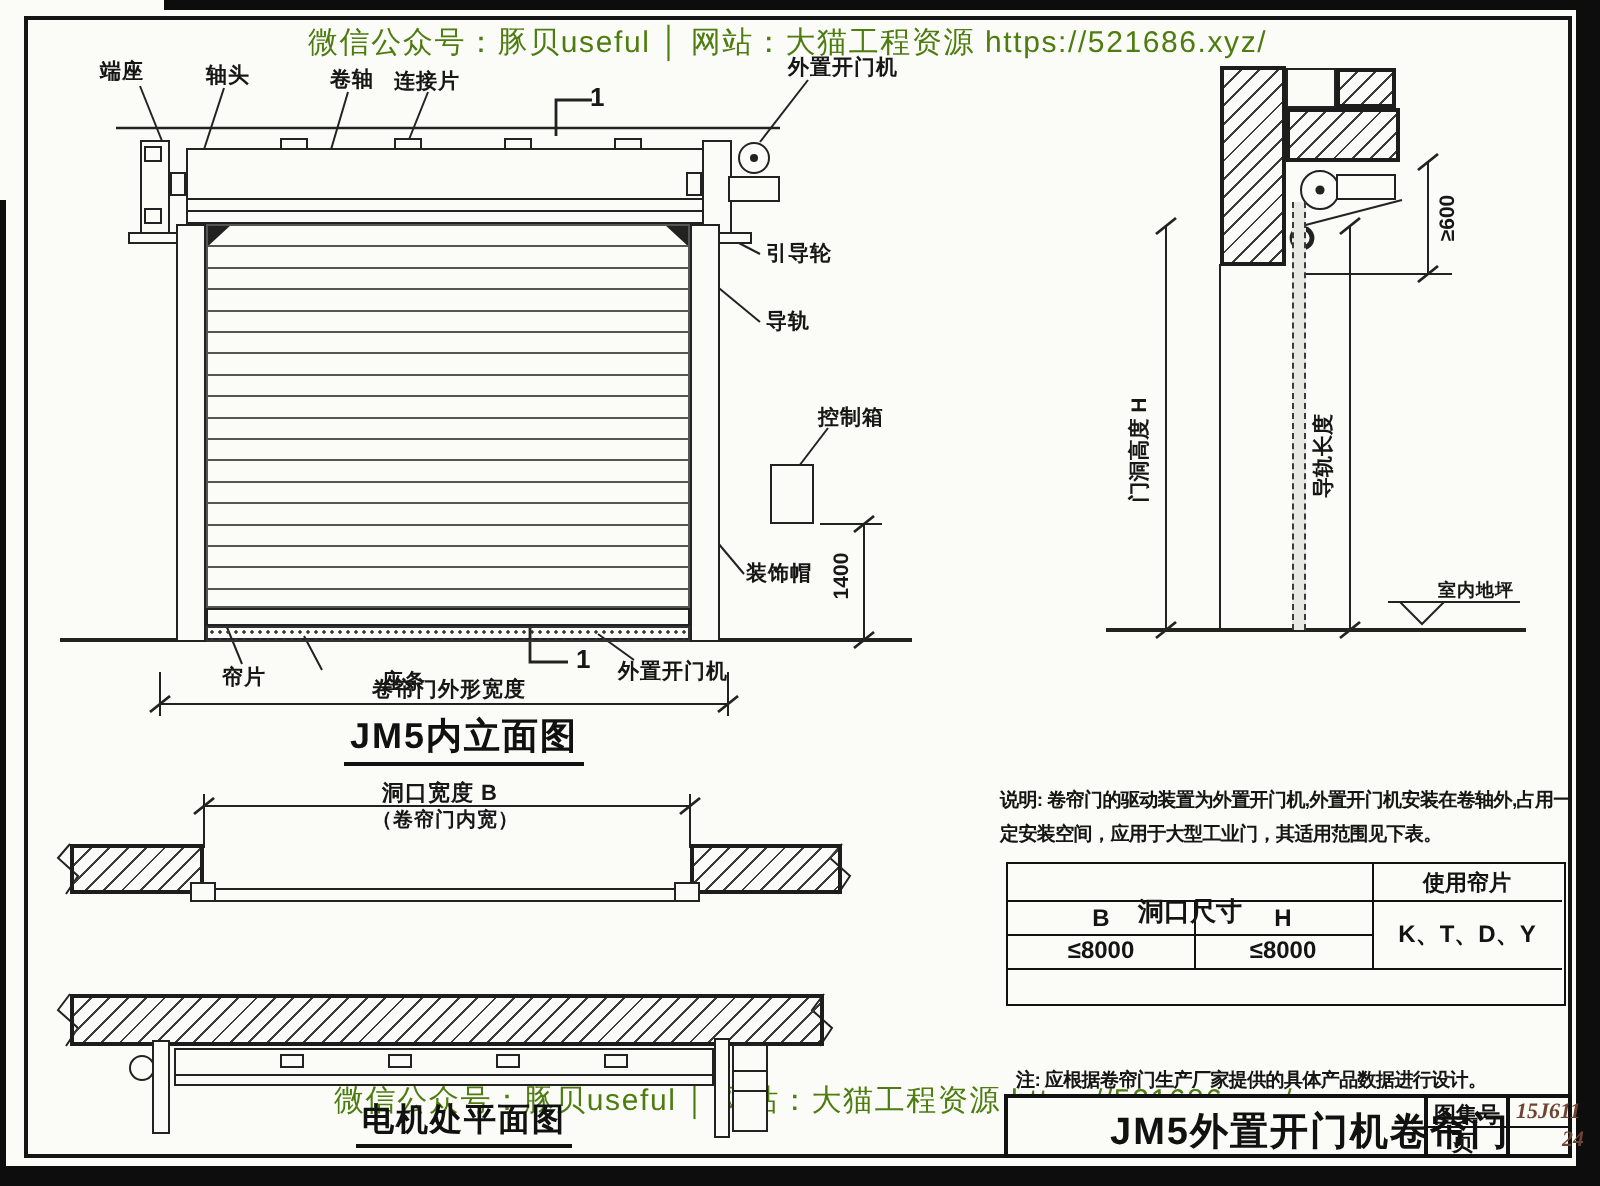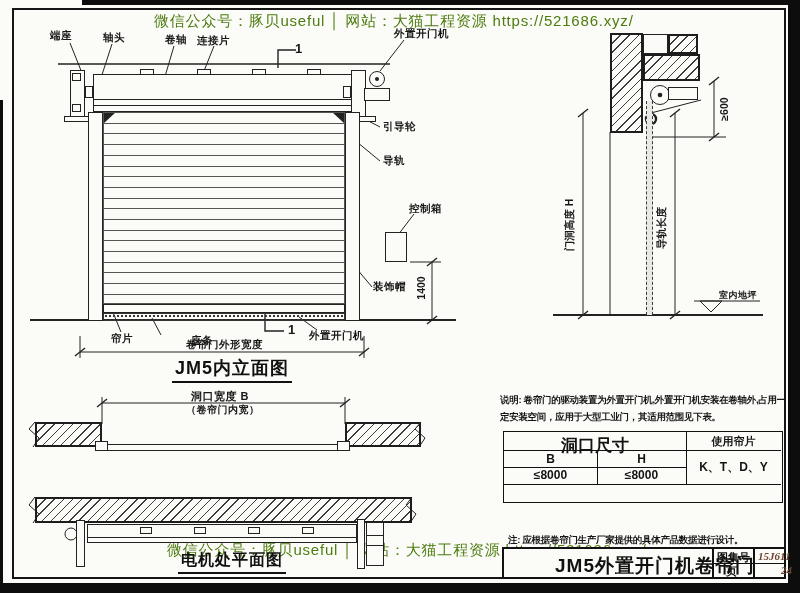--- a/index.html
+++ b/index.html
@@ -218,21 +218,21 @@
 
   <div class="note-txt" style="left:500px;top:394px;">说明: 卷帘门的驱动装置为外置开门机,外置开门机安装在卷轴外,占用一</div>
   <div class="note-txt" style="left:500px;top:411px;">定安装空间，应用于大型工业门，其适用范围见下表。</div>
 
   <div class="abs" style="left:503px;top:431px;width:280px;height:72px;border:1.5px solid #111;box-sizing:border-box;">
     <div class="hline" style="left:0;top:18px;width:277px;background:#111;"></div>
     <div class="hline" style="left:0;top:35px;width:182px;background:#111;"></div>
     <div class="hline" style="left:0;top:52px;width:277px;background:#111;"></div>
     <div class="vline" style="left:93px;top:18px;height:34px;background:#111;"></div>
     <div class="vline" style="left:182px;top:0;height:52px;background:#111;"></div>
-    <div class="cell" style="left:0;top:2px;width:182px;font-size:17px;">洞口尺寸</div>
+    <div class="cell" style="left:0;top:15px;width:182px;font-size:13px;">洞口尺寸</div>
     <div class="cell" style="left:182px;top:2px;width:95px;font-size:11px;">使用帘片</div>
     <div class="cell" style="left:0;top:20px;width:93px;font-size:12px;">B</div>
     <div class="cell" style="left:93px;top:20px;width:89px;font-size:12px;">H</div>
     <div class="cell" style="left:0;top:36px;width:93px;font-size:12px;font-weight:600;">≤8000</div>
     <div class="cell" style="left:93px;top:36px;width:89px;font-size:12px;font-weight:600;">≤8000</div>
     <div class="cell" style="left:182px;top:27px;width:95px;font-size:12px;">K、T、D、Y</div>
     <div class="note-txt" style="left:4px;top:56px;margin-top:46px;">注: 应根据卷帘门生产厂家提供的具体产品数据进行设计。</div>
   </div>
 
   <div class="abs" style="left:502px;top:547px;width:284px;height:32px;border:2px solid #111;box-sizing:border-box;background:#fbfbf8;">

